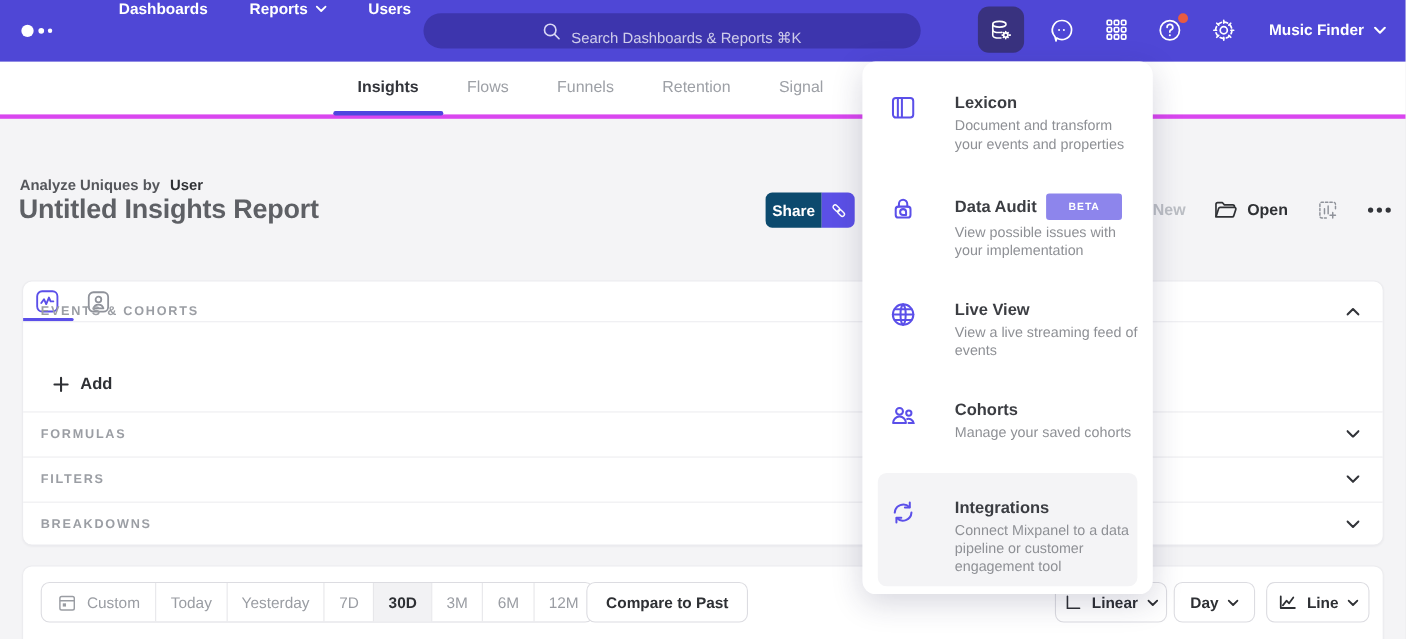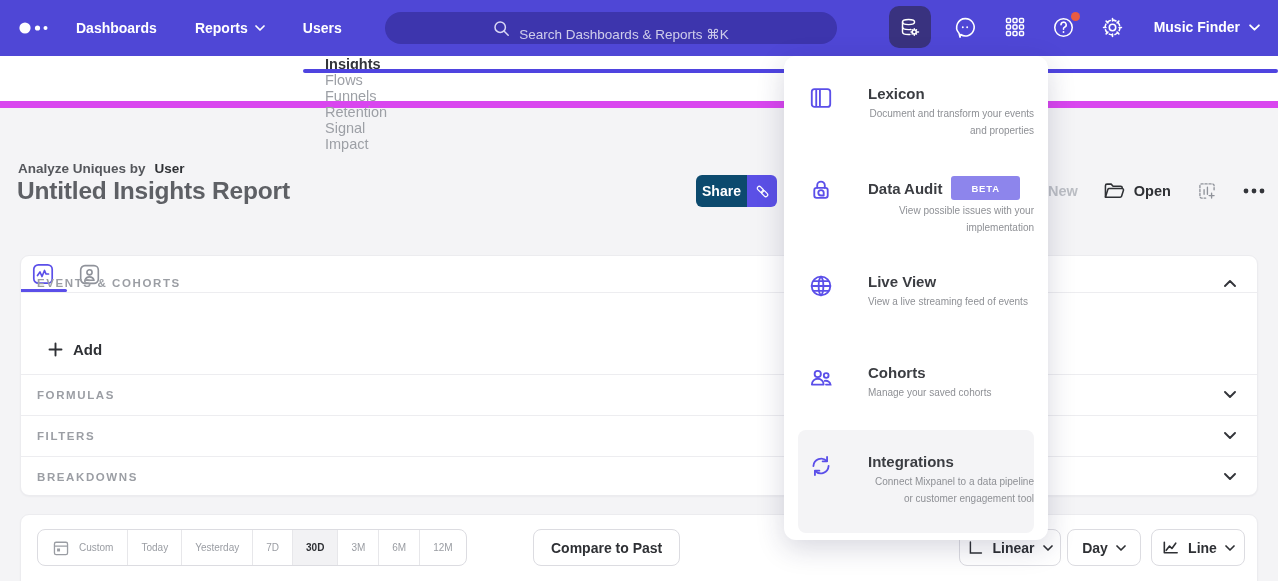--- a/index.html
+++ b/index.html
@@ -4,37 +4,37 @@
 <style>
   * { margin:0; padding:0; box-sizing:border-box; }
   html,body { background:#e9e9ec; }
   .screen {
     position:relative; width:1278px; height:581px; overflow:hidden;
     background:#f4f4f6; font-family:"Liberation Sans", sans-serif;
   }
 
   
   .nav { position:absolute; top:0; left:0; width:1278px; height:56px;
-         background:#4f47d6; display:flex; align-items:center; color:#fff; z-index:30; }
+         background:#4f47d6; display:flex; align-items:flex-start; color:#fff; z-index:30;gap:32px; }
   .logo { margin-left:18px; width:34px; height:56px; display:flex; align-items:center; cursor:pointer; }
   .nav-links { display:flex; align-items:center; margin-left:24px; gap:38px; }
   .nav-link { font-size:14px; font-weight:600; color:#fff; cursor:pointer; display:flex; align-items:center; gap:7px; }
   .search { position:absolute; left:385px; top:12px; width:452px; height:32px;
             border-radius:16px; background:rgba(15,8,70,0.28); display:flex;
             align-items:center; justify-content:center; gap:9px; cursor:text; }
   .search span { font-size:13.5px; color:rgba(255,255,255,0.75);margin-top:12px; }
   .nav-right { position:absolute; right:18px; top:0; height:54px; display:flex; align-items:center; gap:21px; }
   .nav-iconbtn { width:28px; height:28px; display:flex; align-items:center; justify-content:center; cursor:pointer; position:relative; }
   .nav-iconbtn.boxed { width:42px; height:42px; border-radius:10px; background:#39327f; }
   .notif-dot { position:absolute; top:-1px; right:-2px; width:9px; height:9px; border-radius:50%; background:#e85b41; }
   .project { display:flex; align-items:center; gap:9px; font-size:14px; font-weight:700; cursor:pointer; margin-left:6px; }
 
   
   .tabbar { position:absolute; top:56px; left:0; width:1278px; height:52px; background:#fff;
-            border-bottom:7px solid #d946ef; display:flex; padding-left:303px; z-index:5;flex-direction:column; }
+            border-bottom:4px solid #d946ef; display:flex; padding-left:303px; z-index:5; }
   .tab { padding:0 22px; display:flex; align-items:center; font-size:14.5px; color:#9da0a6; cursor:pointer; position:relative; }
   .tab.active { color:#33353b; font-weight:700; }
   .tab.active::after { content:""; position:absolute; left:0; right:0; bottom:-1px; height:4px; background:#4f44e0; border-radius:2px; }
 
   
   .report-meta { position:absolute; left:18px; top:149px; display:flex; align-items:center; gap:9px;margin-top:12px; }
   .report-meta .al { font-size:13.5px; color:#55575c; font-weight:600; }
   .report-meta .av { font-size:13.5px; color:#2f3135; font-weight:700; background:none; border:none; cursor:pointer; font-family:inherit; }
   .report-title { position:absolute; left:17px; top:177px; font-size:24.5px; font-weight:700; color:#5e6065; letter-spacing:-0.2px; }
 
@@ -61,41 +61,41 @@
              padding:0 21px 0 16px; cursor:pointer; justify-content:space-between; }
   .events-head { position:absolute; left:16px; top:21px; right:21px; display:flex; justify-content:space-between; align-items:center; cursor:pointer; }
   .add-btn { position:absolute; left:27px; top:85px; display:flex; align-items:center; gap:10px;
              background:none; border:none; cursor:pointer; font-family:inherit; font-size:15px; font-weight:700; color:#2f3135;text-align:right; }
 
   
   .bottom-card { position:absolute; left:20px; top:514px; width:1238px; height:90px; background:#fff;
                  border-radius:9px; border:1px solid #ececef; box-shadow:0 1px 2px rgba(20,20,40,0.04); }
   .range-group { position:absolute; left:16px; top:14px; height:37px; display:flex; align-items:stretch;
                  border:1px solid #dcdce1; border-radius:8px; background:#fff; overflow:hidden; }
-  .seg { display:flex; align-items:center; gap:9px; padding:0 13px; font-size:10px; color:#9a9da3;
+  .seg { display:flex; align-items:center; gap:9px; padding:0 13px; font-size:14px; color:#9a9da3;
          border-left:1px solid #e7e7ea; cursor:pointer; white-space:nowrap; }
   .seg:first-child { border-left:none; padding:0 14px; }
   .seg.active { background:#f2f2f4; color:#2e3034; font-weight:700; }
   .cmp-btn { position:absolute; left:512px; top:14px; height:37px; padding:0 17px; background:#fff;
              border:1px solid #dcdce1; border-radius:8px; font-family:inherit; font-size:14px;
              font-weight:700; color:#2e3034; cursor:pointer; }
   .tool-btn { position:absolute; top:14px; height:37px; background:#fff; border:1px solid #dcdce1; border-radius:8px;
               display:flex; align-items:center; justify-content:center; gap:8px; font-size:14px; font-weight:700;
               color:#2e3034; cursor:pointer; }
   .btn-linear { left:938px; width:102px; }
   .btn-day    { left:1046px; width:74px; }
   .btn-line   { left:1130px; width:94px; }
 
   
   .apps-menu { position:absolute; left:784px; top:56px; width:264px; height:484px; background:#fff;
                border-radius:12px; box-shadow:0 8px 28px rgba(35,35,75,0.18); z-index:40; }
   .menu-item { position:absolute; left:24px; width:226px; display:flex; gap:34px; cursor:pointer; }
   .menu-item .mi-icon { flex:0 0 26px; margin-top:1px; }
   .mi-title { font-size:15px; font-weight:700; color:#3b3d42; line-height:19px; display:flex; align-items:center; }
-  .mi-desc { margin-top:3px; font-size:10px; color:#8e9095; line-height:16.5px; max-width:170px;text-align:right; }
+  .mi-desc { margin-top:3px; font-size:13px; color:#8e9095; line-height:16.5px; max-width:170px; }
   .beta-badge { display:inline-block; margin-left:9px; font-size:9.5px; font-weight:700; letter-spacing:0.8px;
                 color:#fff; background:#8d85ec; padding:3px 20px 2px; border-radius:3px; }
   .menu-hl { position:absolute; left:14px; top:374px; width:236px; height:103px; background:#f4f4f6; border-radius:8px; cursor:pointer; }
 </style>
 </head>
 <body>
 
 <div class="screen">
 
   <header class="nav">

